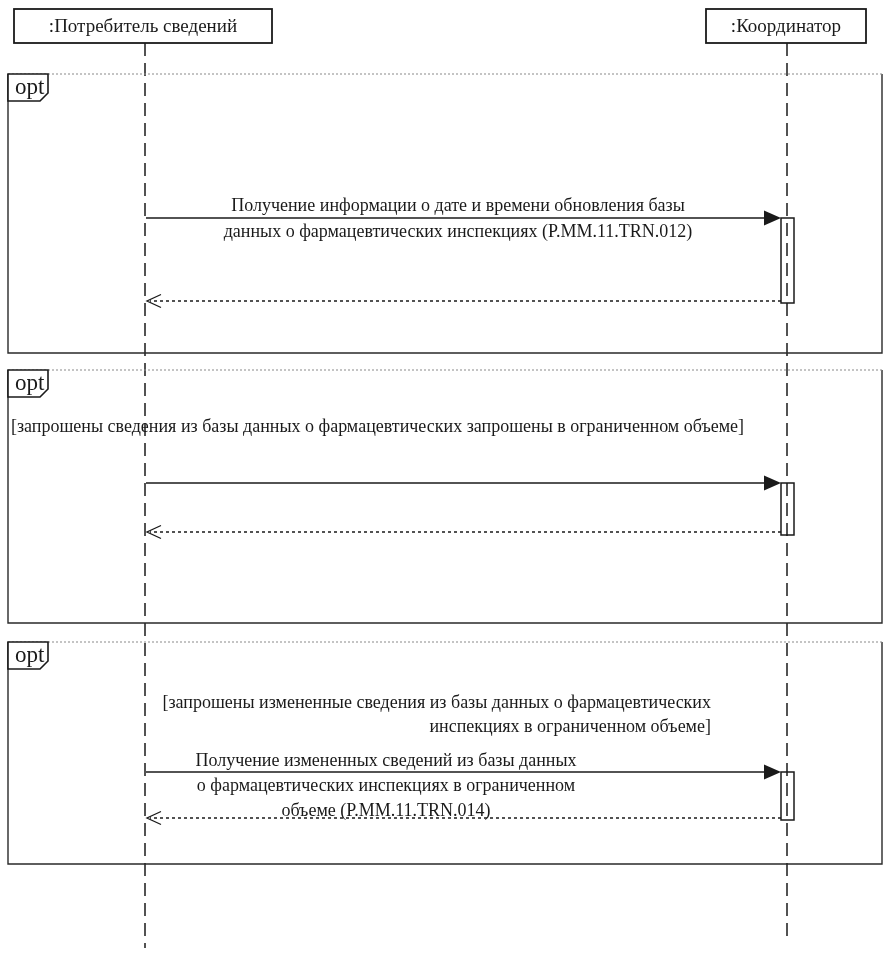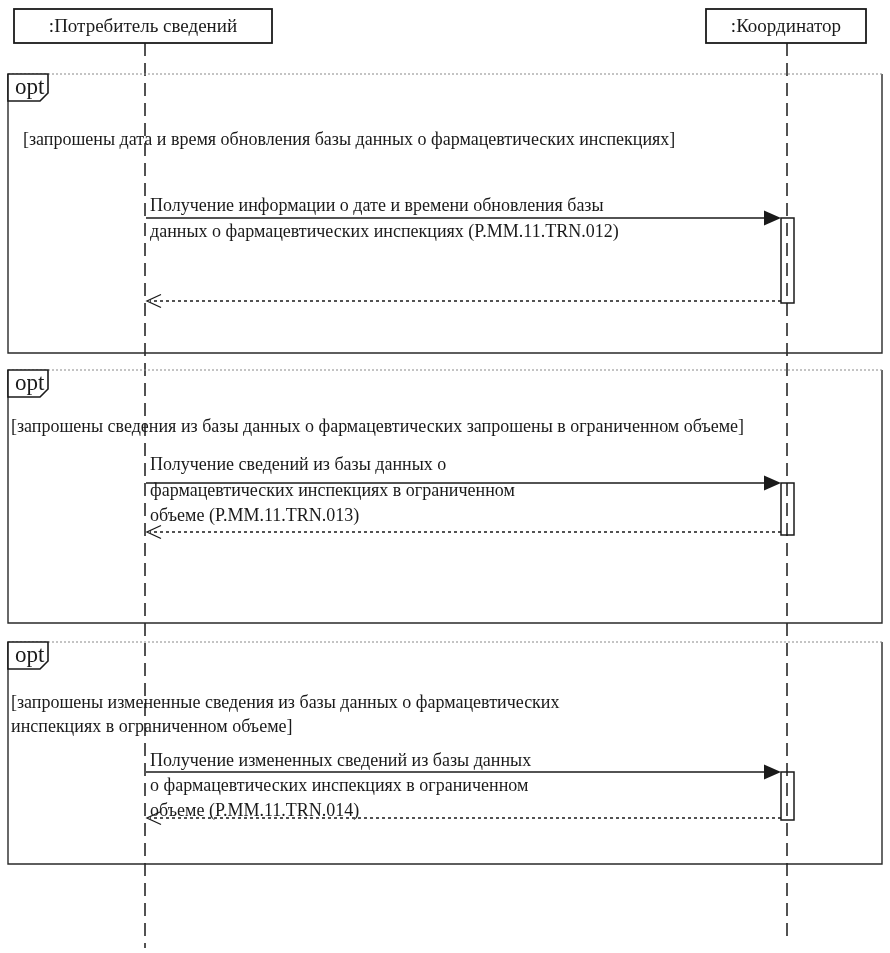--- a/index.html
+++ b/index.html
@@ -34,20 +34,21 @@
     font-size: 23px;
     line-height: 20px;
   }
   .guard {
     font-size: 18px;
     line-height: 23.5px;
     white-space: pre-line;
   }
   .message {
     font-size: 18px;
+    text-align: center;
     white-space: pre-line;
   }
 </style>
 </head>
 <body>
 
 <div class="canvas">
 
   <svg class="layer" width="890" height="953" viewBox="0 0 890 953">
 
@@ -85,30 +86,26 @@
     <polygon points="781,772 764,764.5 764,779.5" fill="#1a1a1a"></polygon>
     <rect x="781" y="772" width="13" height="48" fill="none" stroke="#1a1a1a" stroke-width="1.5"></rect>
     <line x1="781" y1="818" x2="150" y2="818" stroke="#1a1a1a" stroke-width="1.3" stroke-dasharray="3 3"></line>
     <polyline points="161,811.5 147,818 161,824.5" fill="none" stroke="#1a1a1a" stroke-width="1.3"></polyline>
   </svg>
 
   <div class="txt actor-label" style="left:706px; top:13px; width:160px;">:Координатор</div>
   <div class="txt actor-label" style="left:14px; top:13px; width:258px;">:Потребитель сведений</div>
 
   <div class="txt opt-label" style="left:15px; top:77px;">opt</div>
-  <div class="txt guard" style="left:23px; top:128px; width:760px;">[запрошены дата и время обновления базы данных о фармацевтических инспекциях]</div>
   <div class="txt message" style="left:150px; top:192px; width:616px; line-height:26px;">Получение информации о дате и времени обновления базы
 данных о фармацевтических инспекциях (P.MM.11.TRN.012)</div>
 
   <div class="txt opt-label" style="left:15px; top:373px;">opt</div>
   <div class="txt guard" style="left:11px; top:415px; width:800px;">[запрошены сведения из базы данных о фармацевтических запрошены в ограниченном объеме]</div>
-  <div class="txt message" style="left:150px; top:452px; width:452px; line-height:25.5px;">Получение сведений из базы данных о
-фармацевтических инспекциях в ограниченном
-объеме (P.MM.11.TRN.013)</div>
 
   <div class="txt opt-label" style="left:15px; top:645px;">opt</div>
-  <div class="txt guard" style="left:11px; top:691px; width:700px;">[запрошены измененные сведения из базы данных о фармацевтических
+  <div class="txt guard" style="left:11px; top:691px; width:700px;text-align:right;">[запрошены измененные сведения из базы данных о фармацевтических
 инспекциях в ограниченном объеме]</div>
   <div class="txt message" style="left:150px; top:748px; width:472px; line-height:25px;">Получение измененных сведений из базы данных
 о фармацевтических инспекциях в ограниченном
 объеме (P.MM.11.TRN.014)</div>
 
 </div>
 
 </body></html>

